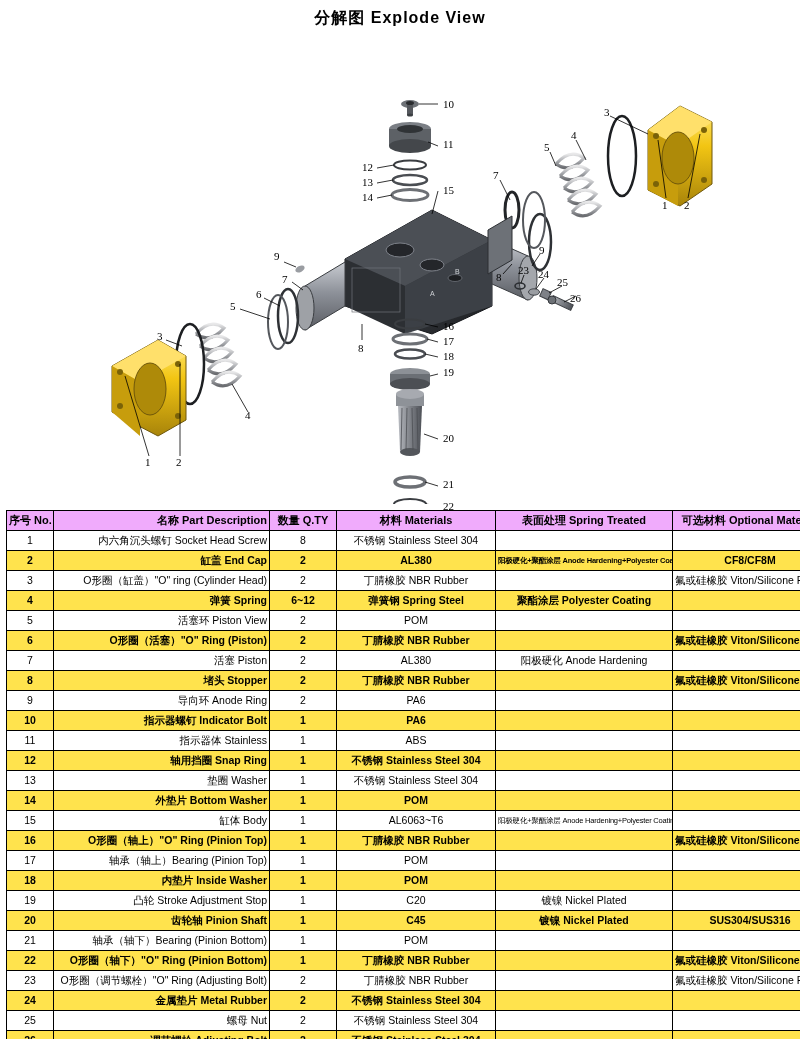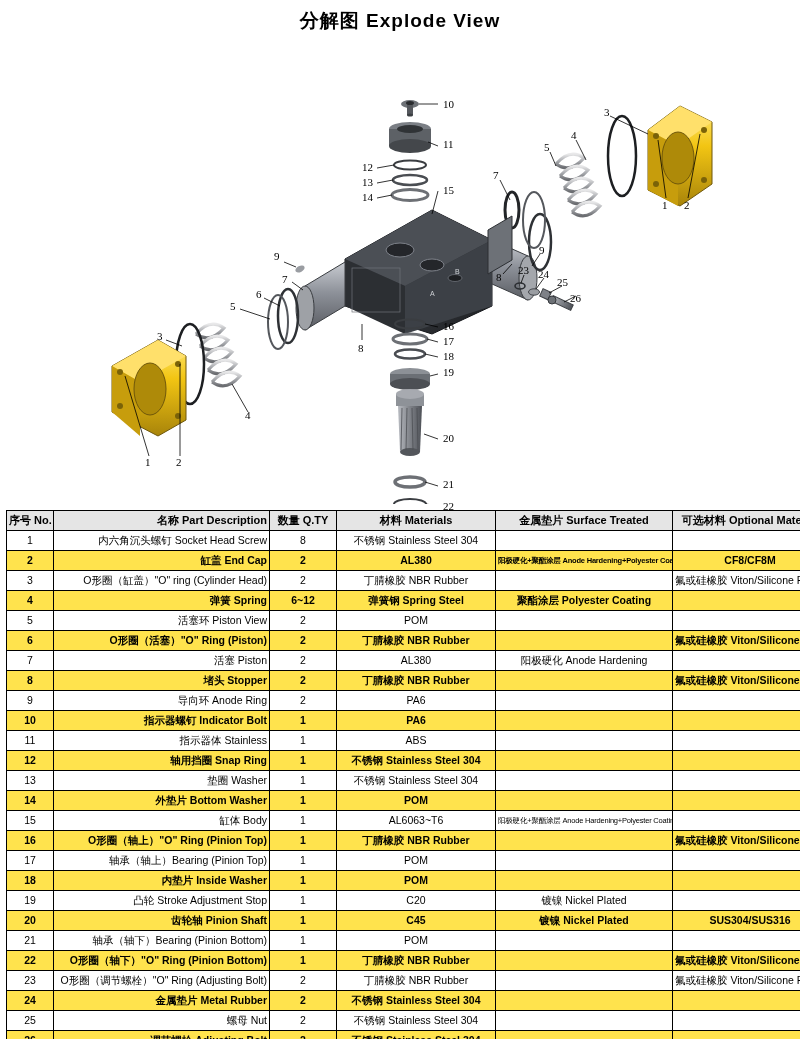--- a/index.html
+++ b/index.html
@@ -6,21 +6,21 @@
   body{
     width:800px;height:1039px;
     background:#ffffff;
     font-family:"Liberation Sans", sans-serif;
     color:#000;
     position:relative;
     overflow:hidden;
   }
   #title{
     text-align:center;
-    font-size:19px;
+    font-size:16px;
     font-weight:bold;
     letter-spacing:1px;
     padding-top:8px;
     height:26px;
   }
   #diagram{
     position:relative;
     width:800px;
     height:470px;
   }
@@ -42,21 +42,21 @@
     border:1px solid #000;
     font-size:10.5px;
     padding:1px 2px;
     text-align:center;
     height:17px;
     line-height:13px;
     overflow:hidden;
     white-space:nowrap;
   }
   thead th{
-    background:#e5e5e5;
+    background:#f0abfc;
     font-weight:bold;
     font-size:11px;
   }
   th.c0,td.c0{ width:42px; }
   th.c1,td.c1{ width:208px; text-align:right; padding-left:5px; }
   th.c2,td.c2{ width:62px;margin-top:7px; }
   th.c3,td.c3{ width:154px; }
   th.c4,td.c4{ width:172px; }
   th.c5,td.c5{ width:150px; }
   tr.hl td{ background:#ffe34d; font-weight:bold; }
@@ -297,21 +297,21 @@
 </div>
 
 <div id="tablewrap">
   <table>
     <thead>
       <tr>
         <th class="c0">序号 No.</th>
         <th class="c1">名称 Part Description</th>
         <th class="c2">数量 Q.TY</th>
         <th class="c3">材料 Materials</th>
-        <th class="c4">金属垫片 Surface Treated</th>
+        <th class="c4">表面处理 Spring Treated</th>
         <th class="c5">可选材料 Optional Material</th>
       </tr>
     </thead>
     <tbody id="tbody">
         <tr>
           <td class="c0">1</td>
           <td class="c1">内六角沉头螺钉 Socket Head Screw</td>
           <td class="c2">8</td>
           <td class="c3">不锈钢 Stainless Steel 304</td>
           <td class="c4"></td>

